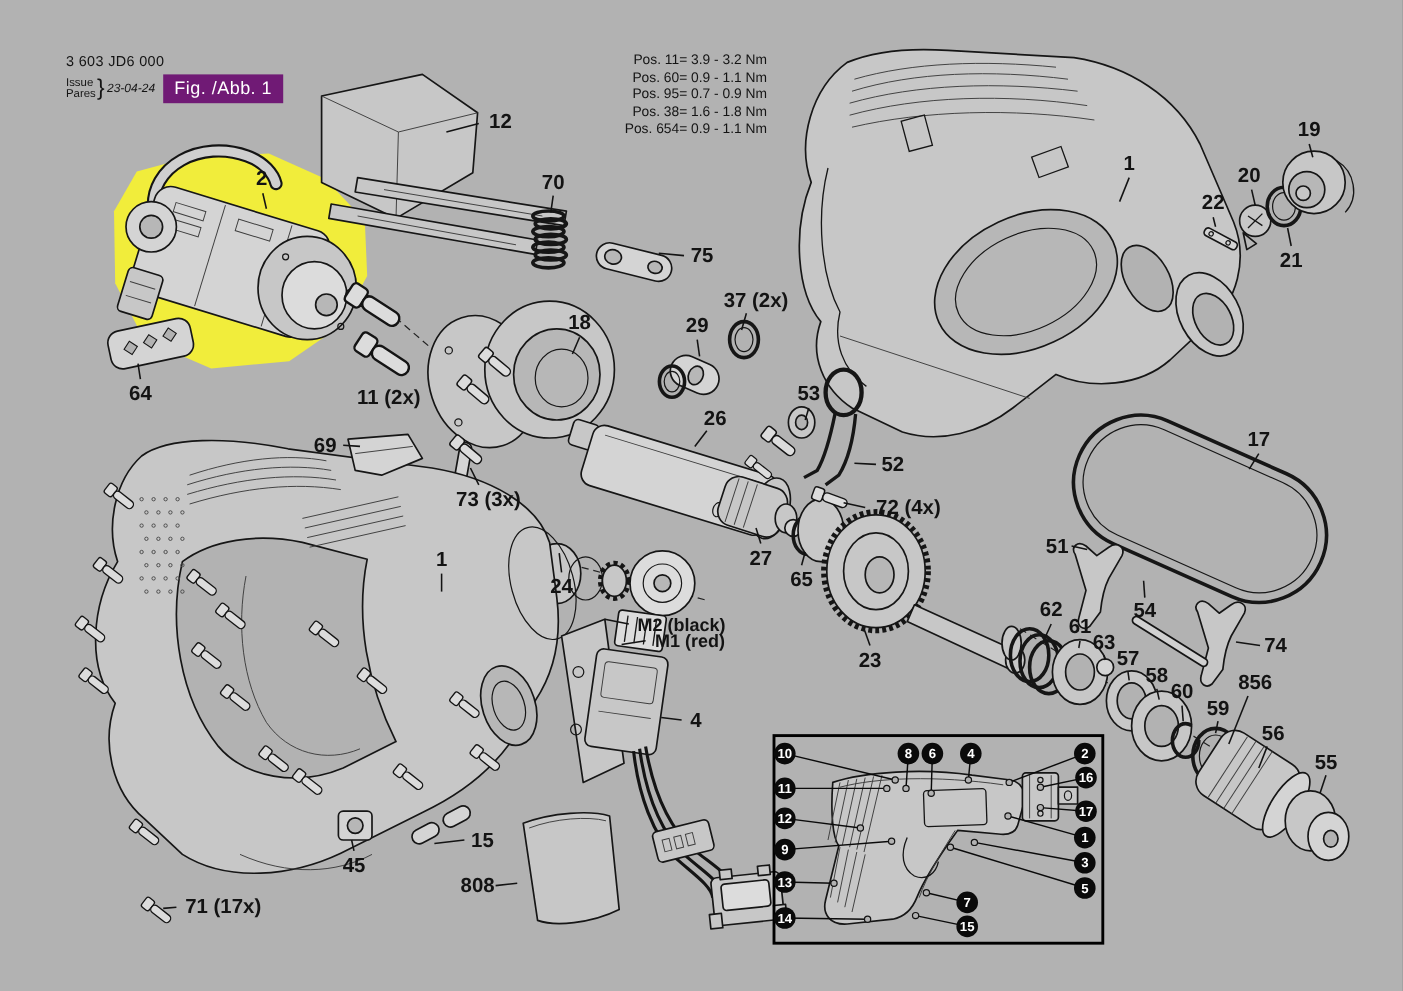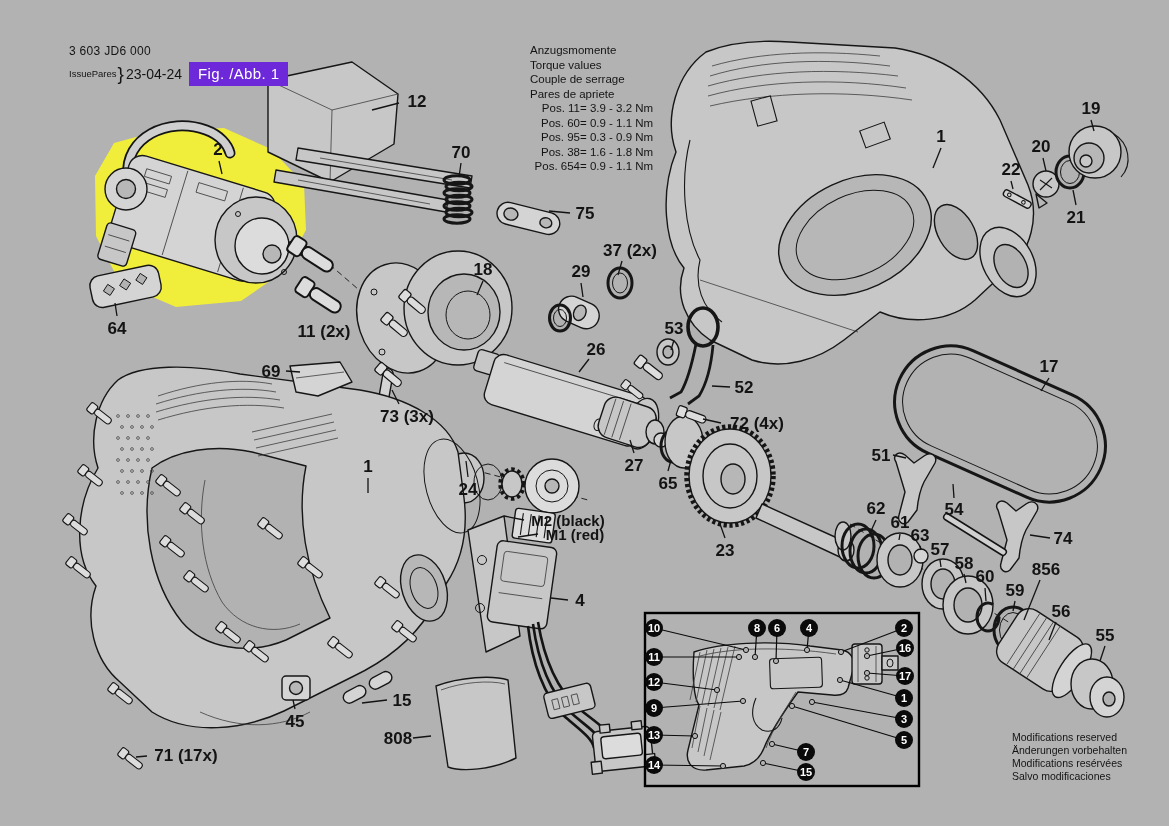--- a/index.html
+++ b/index.html
@@ -21,27 +21,27 @@
   .screw rect{fill:#dcdcdc;stroke:#141414;stroke-width:1.1;}
   .callout{font:bold 17px "Liberation Sans",sans-serif;fill:#131313;text-anchor:middle;}
   .callout.small{font-size:15px;}
   .leader{stroke:#131313;stroke-width:1.3;}
   .inset-frame{fill:none;stroke:#000;stroke-width:2.4;}
   .badge{fill:#0a0a0a;}
   .badge-num{font:bold 11px "Liberation Sans",sans-serif;fill:#fff;text-anchor:middle;}
   .inset-leader{stroke:#0a0a0a;stroke-width:1.2;}
   .highlight{stroke:none;}
   
-  .abs{position:absolute;margin-left:14px;}
+  .abs{position:absolute;}
   .partnum{left:55px;top:44px;font-size:12px;letter-spacing:.3px;}
   .issue-row{left:55px;top:62px;display:flex;align-items:center;}
-  .issue-col{display:flex;flex-direction:row;font-size:9.5px;line-height:9.5px;}
+  .issue-col{display:flex;flex-direction:column;font-size:9.5px;line-height:9.5px;}
   .brace{font-size:19px;font-weight:400;margin:0 2px 0 1px;}
-  .date{font-size:14px;margin-right:7px;}
-  .figbox{background:#6d28d9;color:#fff;font-size:15px;padding:3px 9px 4px 9px;letter-spacing:.4px;}
+  .date{font-size:10px;margin-right:7px;font-style:italic;}
+  .figbox{background:#701a75;color:#fff;font-size:15px;padding:3px 9px 4px 9px;letter-spacing:.4px;}
   .torque{left:516px;top:43px;font-size:11.5px;line-height:14.5px;}
   .tq-pos{display:inline-block;width:50px;text-align:right;}
   .disclaimer{left:998px;top:731px;font-size:10.5px;line-height:13px;}
 </style>
 </head>
 <body>
 
 <div class="canvas">
 
 <svg width="1169" height="826" viewBox="0 0 1169 826">
@@ -735,35 +735,23 @@
   <span class="issue-col">
     <span>Issue</span>
     <span>Pares</span>
   </span>
   <span class="brace">}</span>
   <span class="date">23-04-24</span>
   <span class="figbox">Fig. /Abb. 1</span>
 </div>
 
 <div class="abs torque">
-  <div id="torque-headings">
-        <div>Anzugsmomente</div>
-        <div>Torque values</div>
-        <div>Couple de serrage</div>
-        <div>Pares de apriete</div>
-      </div>
   <div id="torque-rows">
         <div><span class="tq-pos">Pos. 11</span><span>= 3.9 - 3.2 Nm</span></div>
         <div><span class="tq-pos">Pos. 60</span><span>= 0.9 - 1.1 Nm</span></div>
-        <div><span class="tq-pos">Pos. 95</span><span>= 0.3 - 0.9 Nm</span></div>
+        <div><span class="tq-pos">Pos. 95</span><span>= 0.7 - 0.9 Nm</span></div>
         <div><span class="tq-pos">Pos. 38</span><span>= 1.6 - 1.8 Nm</span></div>
         <div><span class="tq-pos">Pos. 654</span><span>= 0.9 - 1.1 Nm</span></div>
       </div>
 </div>
 
-<div class="abs disclaimer" id="disclaimer">
-      <div>Modifications reserved</div>
-      <div>Änderungen vorbehalten</div>
-      <div>Modifications resérvées</div>
-      <div>Salvo modificaciones</div>
-    </div>
 
 </div>
 
 </body></html>

